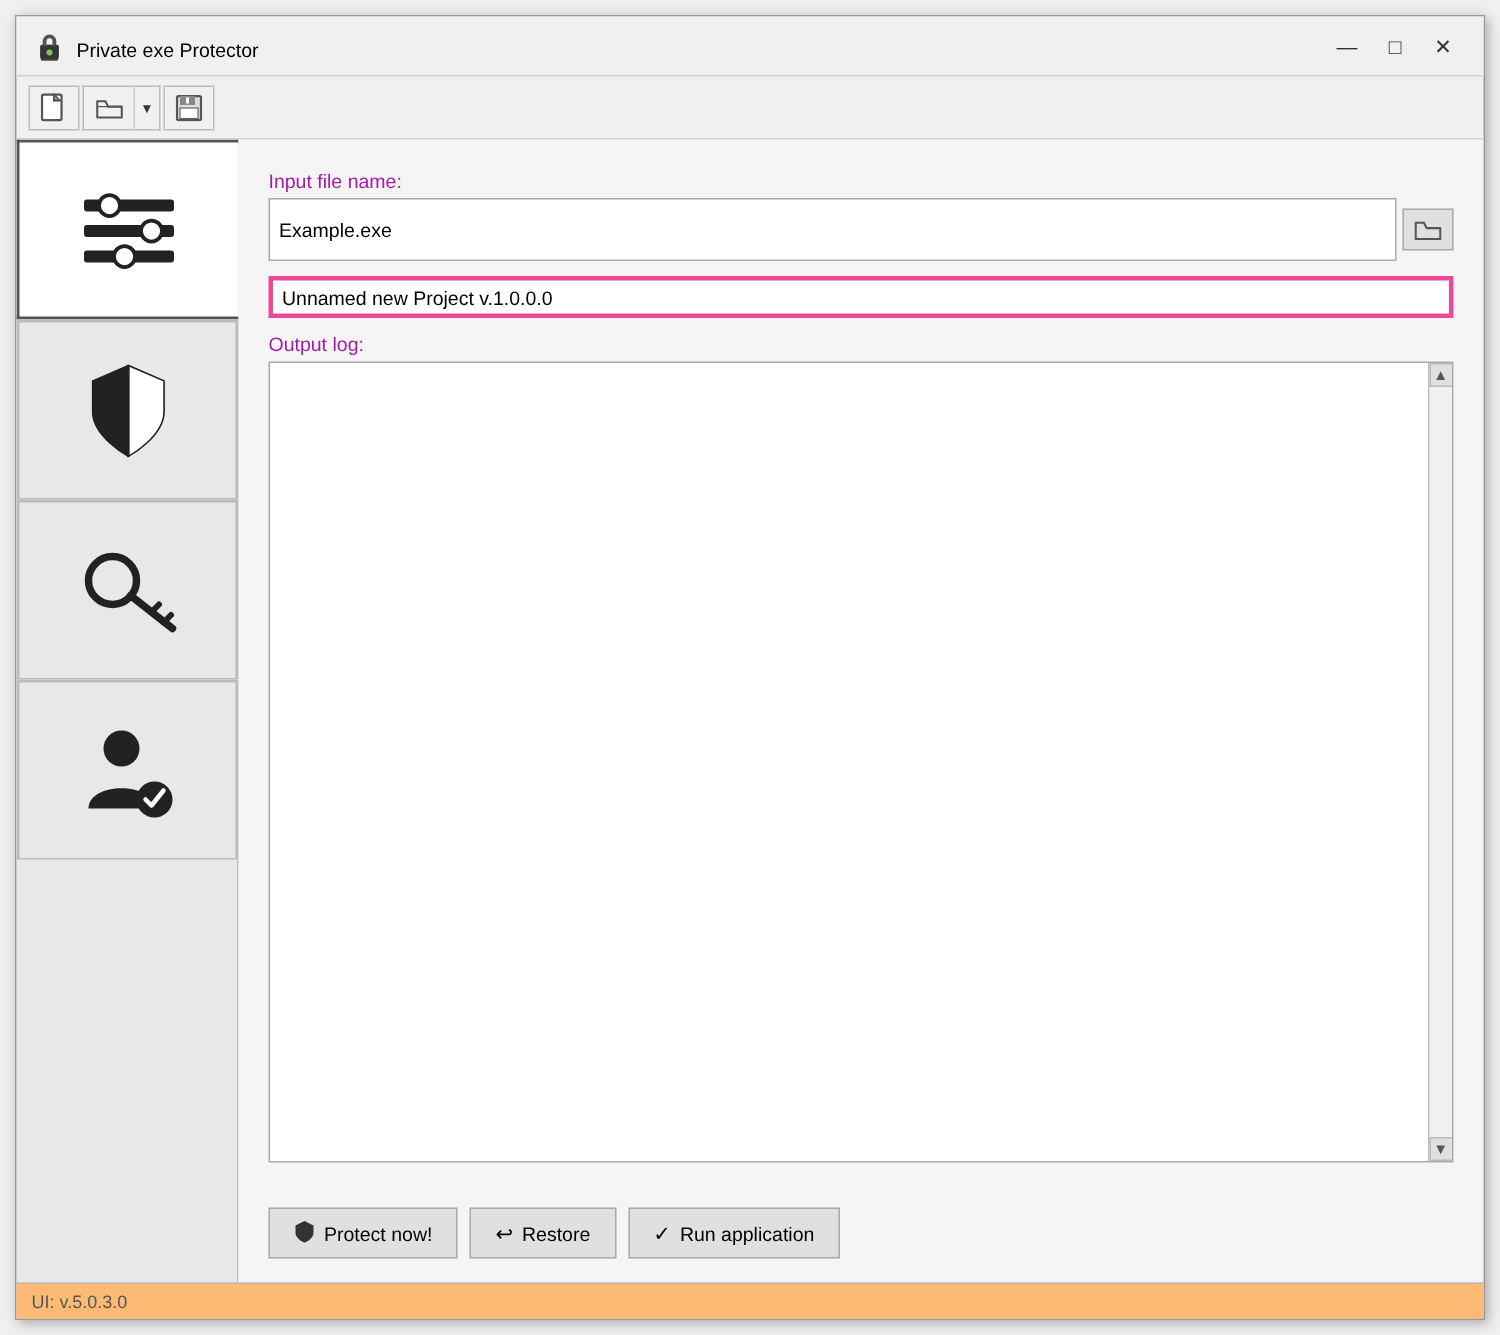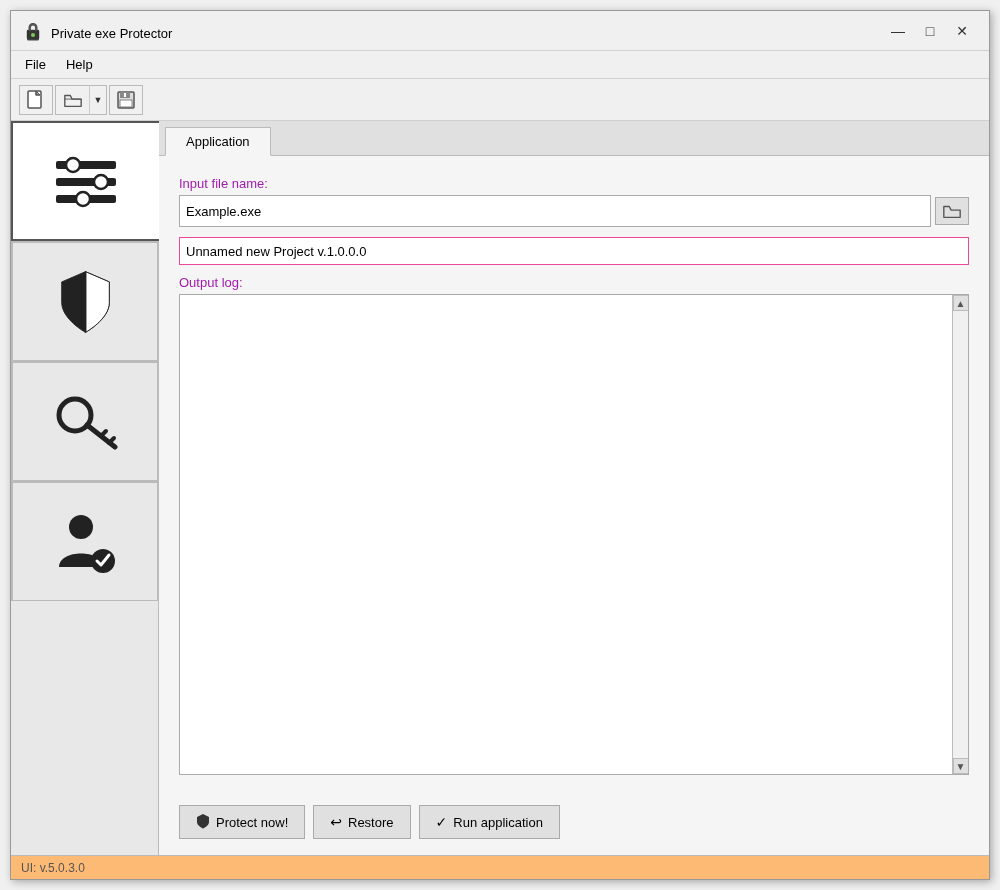--- a/index.html
+++ b/index.html
@@ -163,21 +163,21 @@
       color: #a21caf;
       margin-bottom: 4px;
     }
     .input-row {
       display: flex;
       gap: 4px;
       align-items: center;
     }
     .text-input {
       flex: 1;
-      height: 32px;
+      height: 42px;
       padding: 2px 6px;
       border: 1px solid #aaa;
       background: #fff;
       font-size: 13px;
       font-family: inherit;
     }
     .browse-btn {
       width: 34px;
       height: 28px;
       background: #e0e0e0;
@@ -185,21 +185,21 @@
       cursor: pointer;
       display: flex;
       align-items: center;
       justify-content: center;
       font-size: 16px;
     }
     .app-name-input {
       width: 100%;
       height: 28px;
       padding: 10px 6px;
-      border: 1px solid #ec4899;
+      border: 3px solid #ec4899;
       background: #fff;
       font-size: 13px;
       font-family: inherit;
     }
     .output-log {
       flex: 1;
       border: 1px solid #aaa;
       background: #fff;
       min-height: 240px;
       position: relative;
@@ -286,24 +286,20 @@
       </svg>
       <span class="title-bar-title">Private exe Protector</span>
     </div>
     <div class="title-bar-controls">
       <button class="title-btn">—</button>
       <button class="title-btn">□</button>
       <button class="title-btn close">✕</button>
     </div>
   </div>
 
-  <div class="menu-bar">
-    <div class="menu-item">File</div>
-    <div class="menu-item">Help</div>
-  </div>
 
   <div class="toolbar">
 
     <button class="toolbar-btn" title="New">
       <svg width="18" height="20" viewBox="0 0 18 20">
         <rect x="1" y="1" width="13" height="17" rx="1" fill="white" stroke="#555" stroke-width="1.5"></rect>
         <path d="M9 1 L13 5 L9 5 Z" fill="#aaa" stroke="#555" stroke-width="1"></path>
         <path d="M9 1 L9 5 L13 5" fill="none" stroke="#555" stroke-width="1.2"></path>
       </svg>
     </button>
@@ -374,23 +370,20 @@
           <path d="M6 58 C6 40 50 40 50 58" fill="#222"></path>
 
           <circle cx="50" cy="52" r="12" fill="#222"></circle>
           <path d="M44 52 L48 56 L56 46" stroke="white" stroke-width="3" fill="none" stroke-linecap="round" stroke-linejoin="round"></path>
         </svg>
       </div>
     </div>
 
     <div class="right-panel">
 
-      <div class="tab-bar">
-        <div class="tab active">Application</div>
-      </div>
 
       <div class="content-area">
 
         <div>
           <div class="field-label">Input file name:</div>
           <div class="input-row">
             <input type="text" class="text-input" value="Example.exe" style="">
             <button class="browse-btn">
               <svg width="20" height="18" viewBox="0 0 22 18">
                 <path d="M2 4 L2 16 L20 16 L20 8 L10 8 L8 4 Z" fill="none" stroke="#555" stroke-width="1.5" stroke-linejoin="round"></path>

